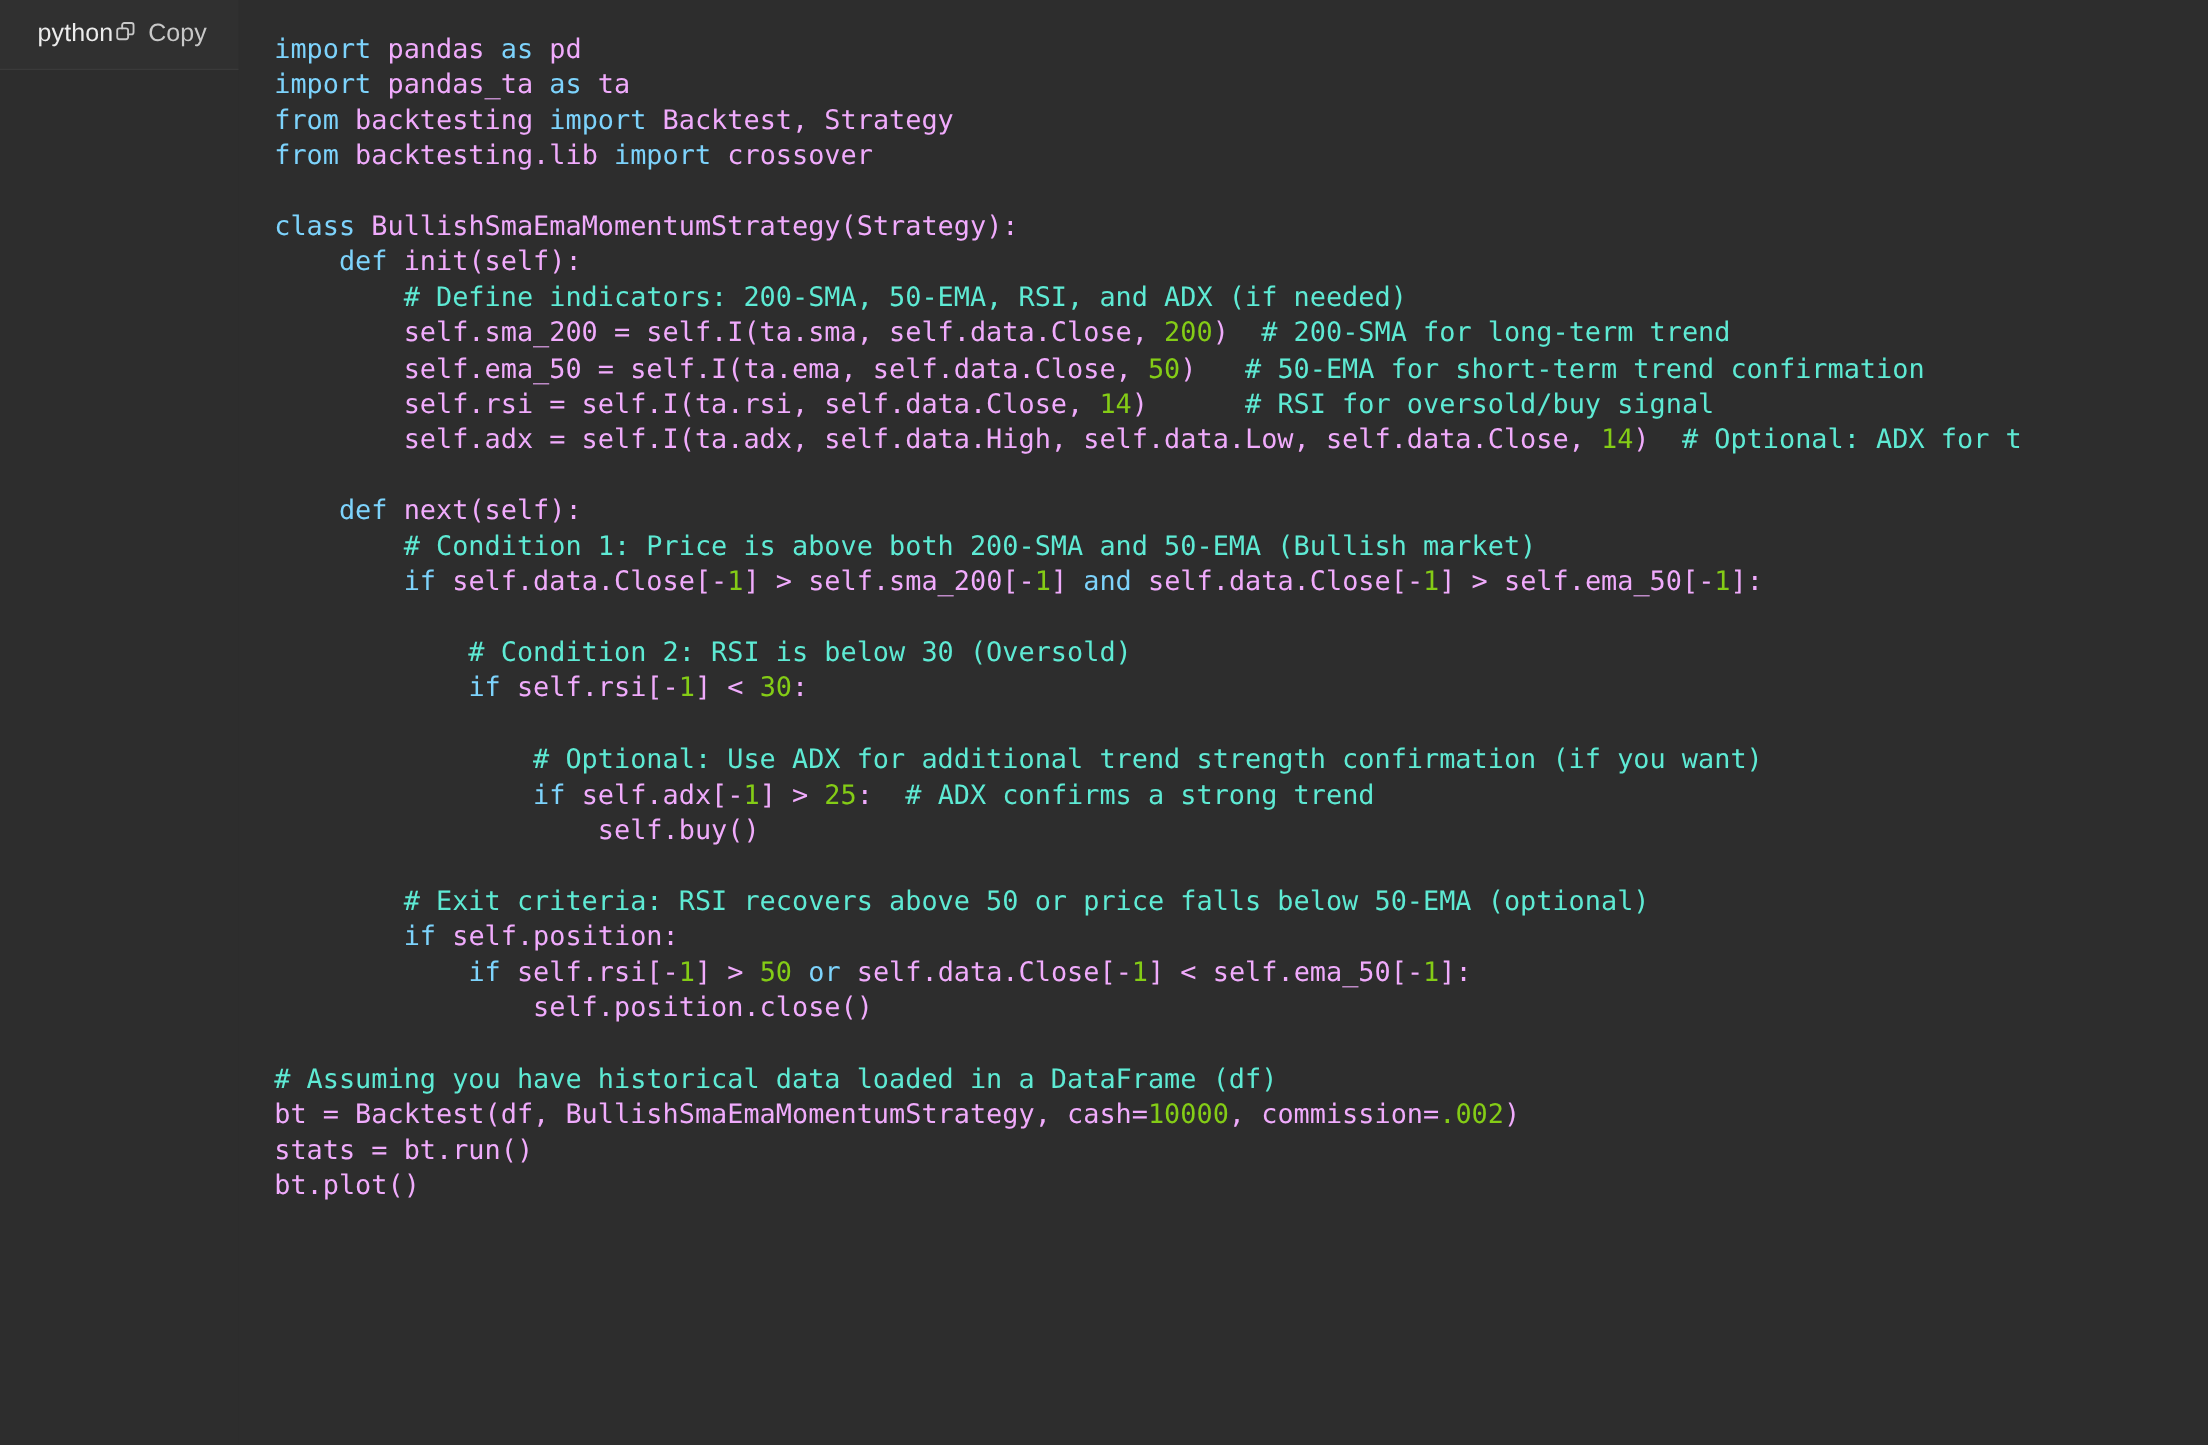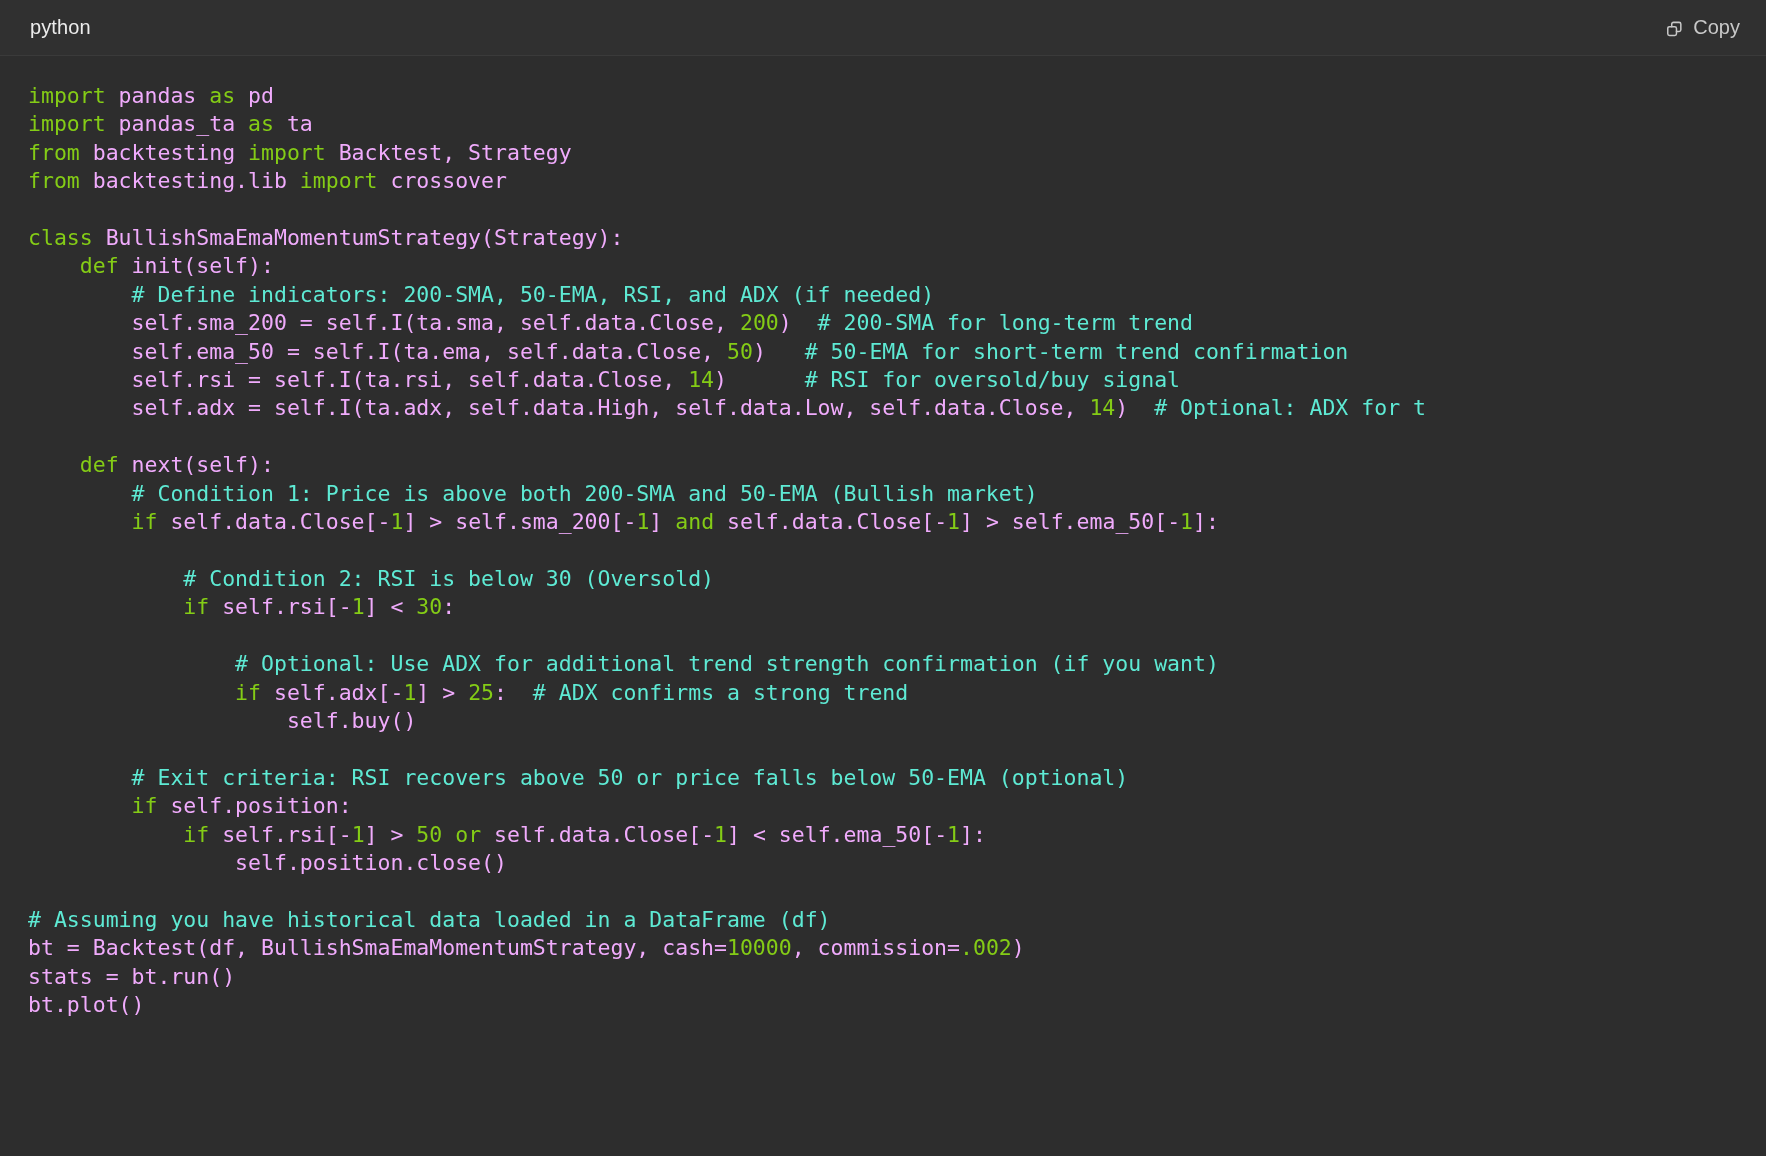--- a/index.html
+++ b/index.html
@@ -13,21 +13,21 @@
     overflow: hidden;
     font-family: "DejaVu Sans Mono", "Liberation Mono", monospace;
   }
 
   
   .code-block {
     width: 1766px;
     height: 1156px;
     background: #2d2d2d;
     display: flex;
-    flex-direction: column;
+    flex-direction: row;
     box-sizing: border-box;
   }
 
   
   .code-header {
     height: 56px;
     min-height: 56px;
     background: #303030;
     border-bottom: 1px solid #3a3a3a;
     display: flex;
@@ -37,21 +37,21 @@
     box-sizing: border-box;
   }
   .lang-label {
     color: #ececec;
     font-family: "Liberation Sans", sans-serif;
     font-size: 20px;
     letter-spacing: 0.1px;
   }
   .copy-button {
     display: flex;
-    align-items: flex-end;
+    align-items: flex-start;
     gap: 9px;
     color: #c8c8c8;
     font-family: "Liberation Sans", sans-serif;
     font-size: 20px;
     cursor: pointer;
     user-select: none;
   }
   .copy-icon {
     width: 19px;
     height: 19px;
@@ -73,21 +73,21 @@
     font-size: 21.5px;
     line-height: 28.4px;
     color: #d4d4d4;
     white-space: pre;
     overflow: hidden;
     letter-spacing: 0px;
   }
   .ln { display: block; min-height: 28.4px; }
 
   
-  .kw  { color: #84cc16; }
+  .kw  { color: #7dd3fc; }
   .num { color: #84cc16; }
   .cm  { color: #5eead4; }
   .id  { color: #f0abfc; }
 </style>
 </head>
 <body>
 
 <div class="code-block">
 
   <div class="code-header">

